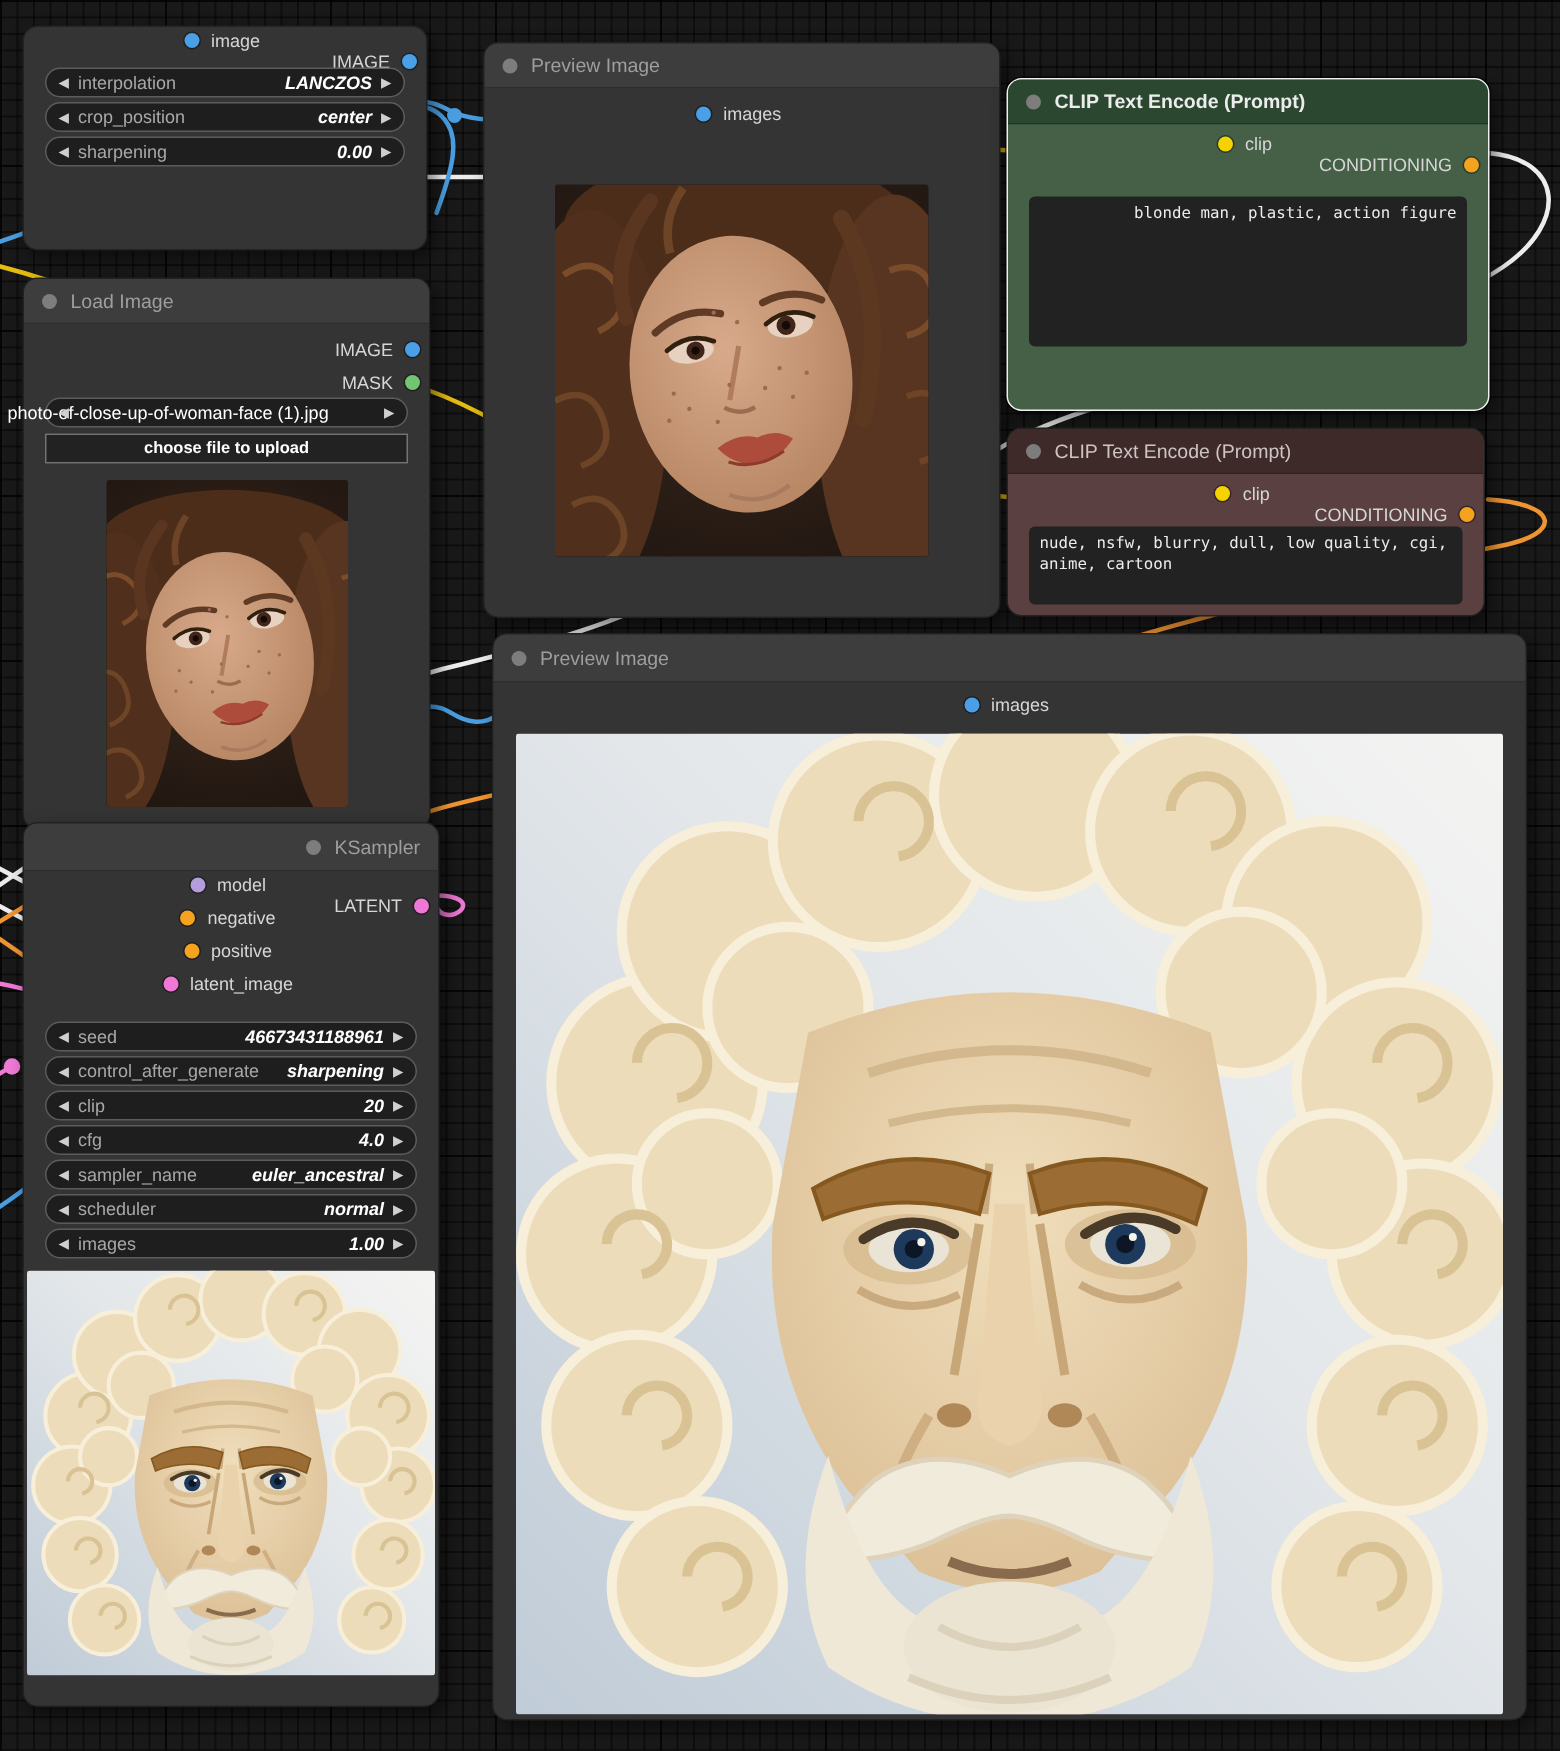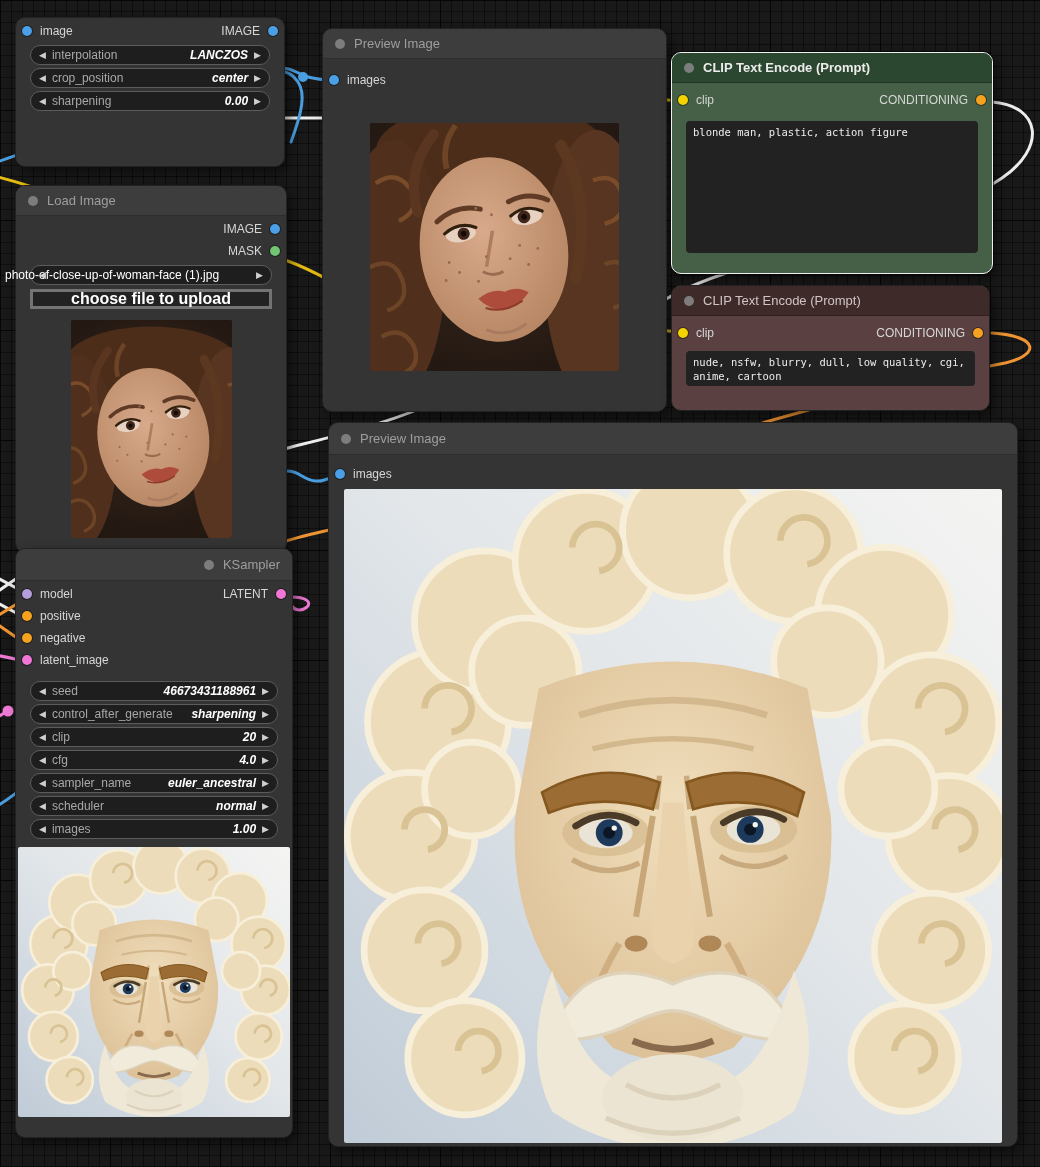--- a/index.html
+++ b/index.html
@@ -25,21 +25,21 @@
     border-radius:10px;box-shadow:4px 5px 12px rgba(0,0,0,.5);
   }
   .node-header{
     display:flex;align-items:center;gap:9px;height:30px;padding:0 12px;
     background:#3d3d3d;border-radius:9px 9px 0 0;border-bottom:1px solid rgba(0,0,0,.25);
     cursor:default;
   }
   .hdot{width:10px;height:10px;border-radius:50%;background:#7d7d7d;flex:none;}
   .ntitle{font-size:13px;color:#9e9e9e;white-space:nowrap;}
   .ports{padding:2px 10px 0 10px;}
-  .prow{display:flex;align-items:center;height:22px;}
+  .prow{display:flex;align-items:center;height:22px;flex-direction:column;}
   .pin{display:flex;align-items:center;}
   .pout{display:flex;align-items:center;margin-left:auto;}
   .dot{width:10px;height:10px;border-radius:50%;flex:none;box-shadow:0 0 0 1px rgba(0,0,0,.4);}
   .pin .dot{margin-left:-4px;margin-right:8px;}
   .pout .dot{margin-left:8px;margin-right:-4px;}
   .plabel{font-size:12px;color:#d6d6d6;}
   .c-image{background:#4a9fe6;} .c-mask{background:#72c572;} .c-clip{background:#f5d300;}
   .c-cond{background:#f5a31e;} .c-model{background:#b39ddb;} .c-latent{background:#f077d6;}
 
   .widget{
@@ -52,21 +52,21 @@
   .wlabel{color:#a8a8a8;margin-left:6px;white-space:nowrap;}
   .wvalue{margin-left:auto;margin-right:6px;font-weight:bold;color:#fff;white-space:nowrap;font-style:italic;}
   .combo .cval{
     position:absolute;left:-26px;top:0;line-height:18px;font-weight:normal;color:#fff;
     white-space:nowrap;z-index:1;
   }
   .combo .arr{position:relative;z-index:2;}
   .combo .arr.r{margin-left:auto;}
   .btn{
     height:20px;margin:4px 14px;display:flex;align-items:center;justify-content:center;
-    background:#222;border:3px solid #737373;color:#fff;font-weight:bold;font-size:16px;
+    background:#222;border:1px solid #737373;color:#fff;font-weight:bold;font-size:11px;
     cursor:pointer;
   }
   .promptbox{
     margin:0 14px;background:#222;border-radius:4px;padding:5px 7px;
     font-family:"DejaVu Sans Mono", monospace;font-size:10.5px;line-height:1.32;
     color:#ececec;white-space:pre-wrap;overflow:hidden;
   }
   .imgbox{overflow:hidden;background:#222;border-radius:2px;}
   .imgbox svg{display:block;width:100%;height:100%;}
 
@@ -340,41 +340,41 @@
         <div class="pin">
             <span class="dot c-clip"></span>
             <span class="plabel">clip</span>
           </div>
         <div class="pout">
             <span class="plabel">CONDITIONING</span>
             <span class="dot c-cond"></span>
           </div>
       </div>
     </div>
-    <div class="promptbox" style="height:132px;margin-top:10px;">blonde man, plastic, action figure</div>
+    <div class="promptbox" style="height:100px;margin-top:20px;text-align:right;">blonde man, plastic, action figure</div>
   </div>
 
   <div class="node" id="node-clip-negative" style="left:671px;top:285px;width:319px;height:126px;">
     <div class="node-header">
       <span class="hdot"></span>
       <span class="ntitle">CLIP Text Encode (Prompt)</span>
     </div>
     <div class="ports">
       <div class="prow" style="margin-top:4px;">
         <div class="pin">
             <span class="dot c-clip"></span>
             <span class="plabel">clip</span>
           </div>
         <div class="pout">
             <span class="plabel">CONDITIONING</span>
             <span class="dot c-cond"></span>
           </div>
       </div>
     </div>
-    <div class="promptbox" style="height:35px;margin-top:7px;">nude, nsfw, blurry, dull, low quality, cgi, anime, cartoon</div>
+    <div class="promptbox" style="height:52px;margin-top:7px;">nude, nsfw, blurry, dull, low quality, cgi, anime, cartoon</div>
   </div>
 
   <div class="node" id="node-ksampler" style="left:15px;top:548px;width:278px;height:590px;">
     <div class="node-header" style="height:32px;justify-content:flex-end;">
       <span class="hdot"></span>
       <span class="ntitle">KSampler</span>
     </div>
     <div class="ports">
       <div class="prow">
         <div class="pin">
@@ -382,27 +382,27 @@
             <span class="plabel">model</span>
           </div>
         <div class="pout">
             <span class="plabel">LATENT</span>
             <span class="dot c-latent"></span>
           </div>
       </div>
       <div class="prow">
         <div class="pin">
             <span class="dot c-cond"></span>
+            <span class="plabel">negative</span>
+          </div>
+      </div>
+      <div class="prow">
+        <div class="pin">
+            <span class="dot c-cond"></span>
             <span class="plabel">positive</span>
-          </div>
-      </div>
-      <div class="prow">
-        <div class="pin">
-            <span class="dot c-cond"></span>
-            <span class="plabel">negative</span>
           </div>
       </div>
       <div class="prow">
         <div class="pin">
             <span class="dot c-latent"></span>
             <span class="plabel">latent_image</span>
           </div>
       </div>
     </div>
     <div style="margin-top:10px;">

